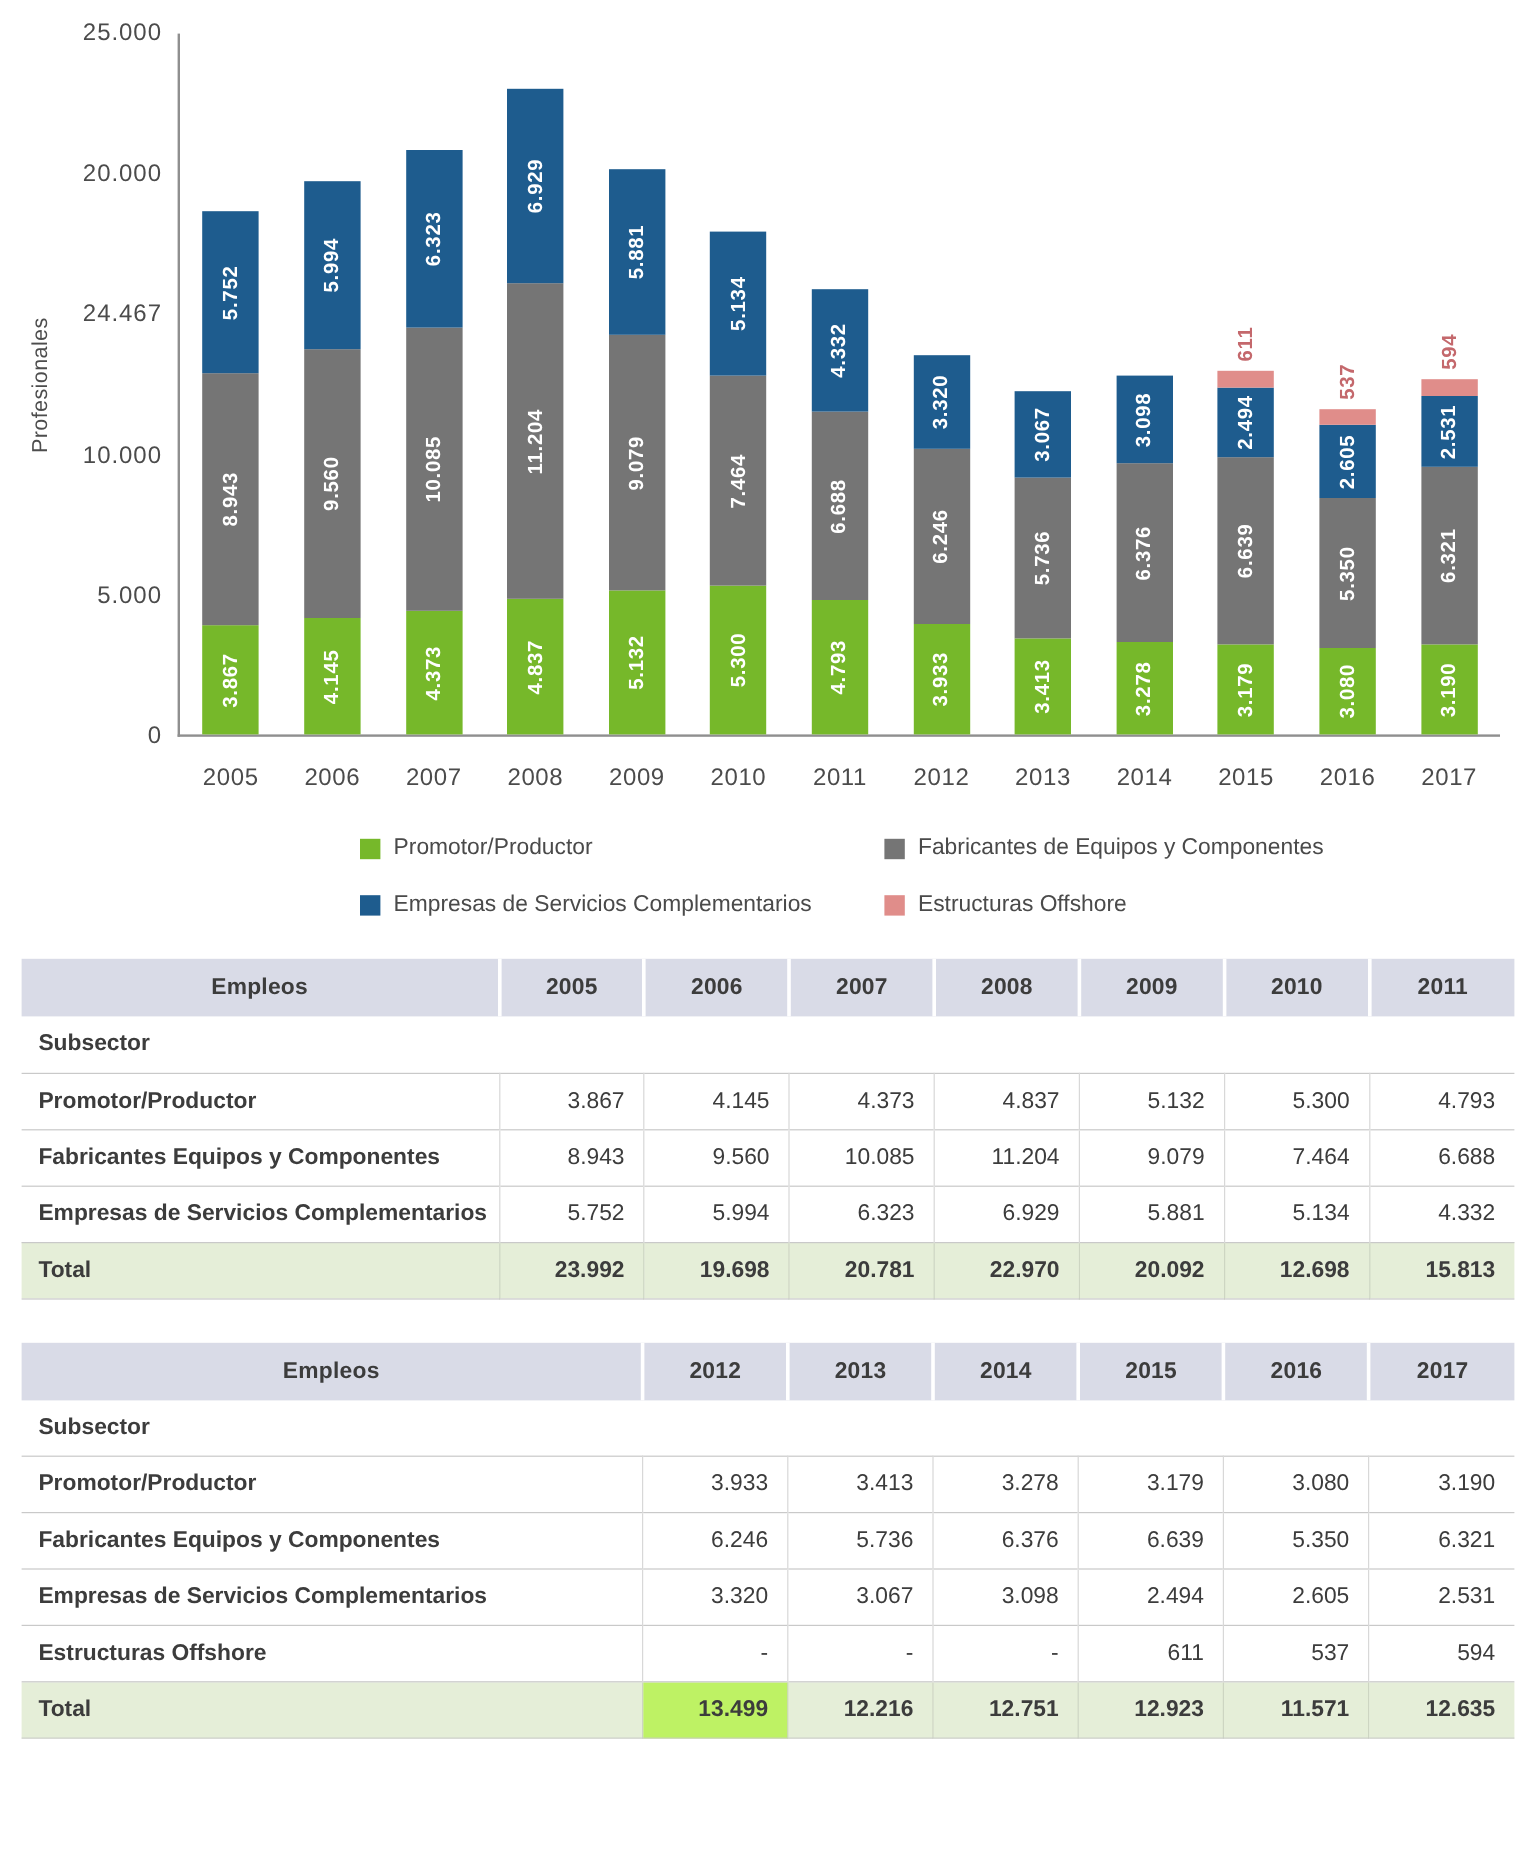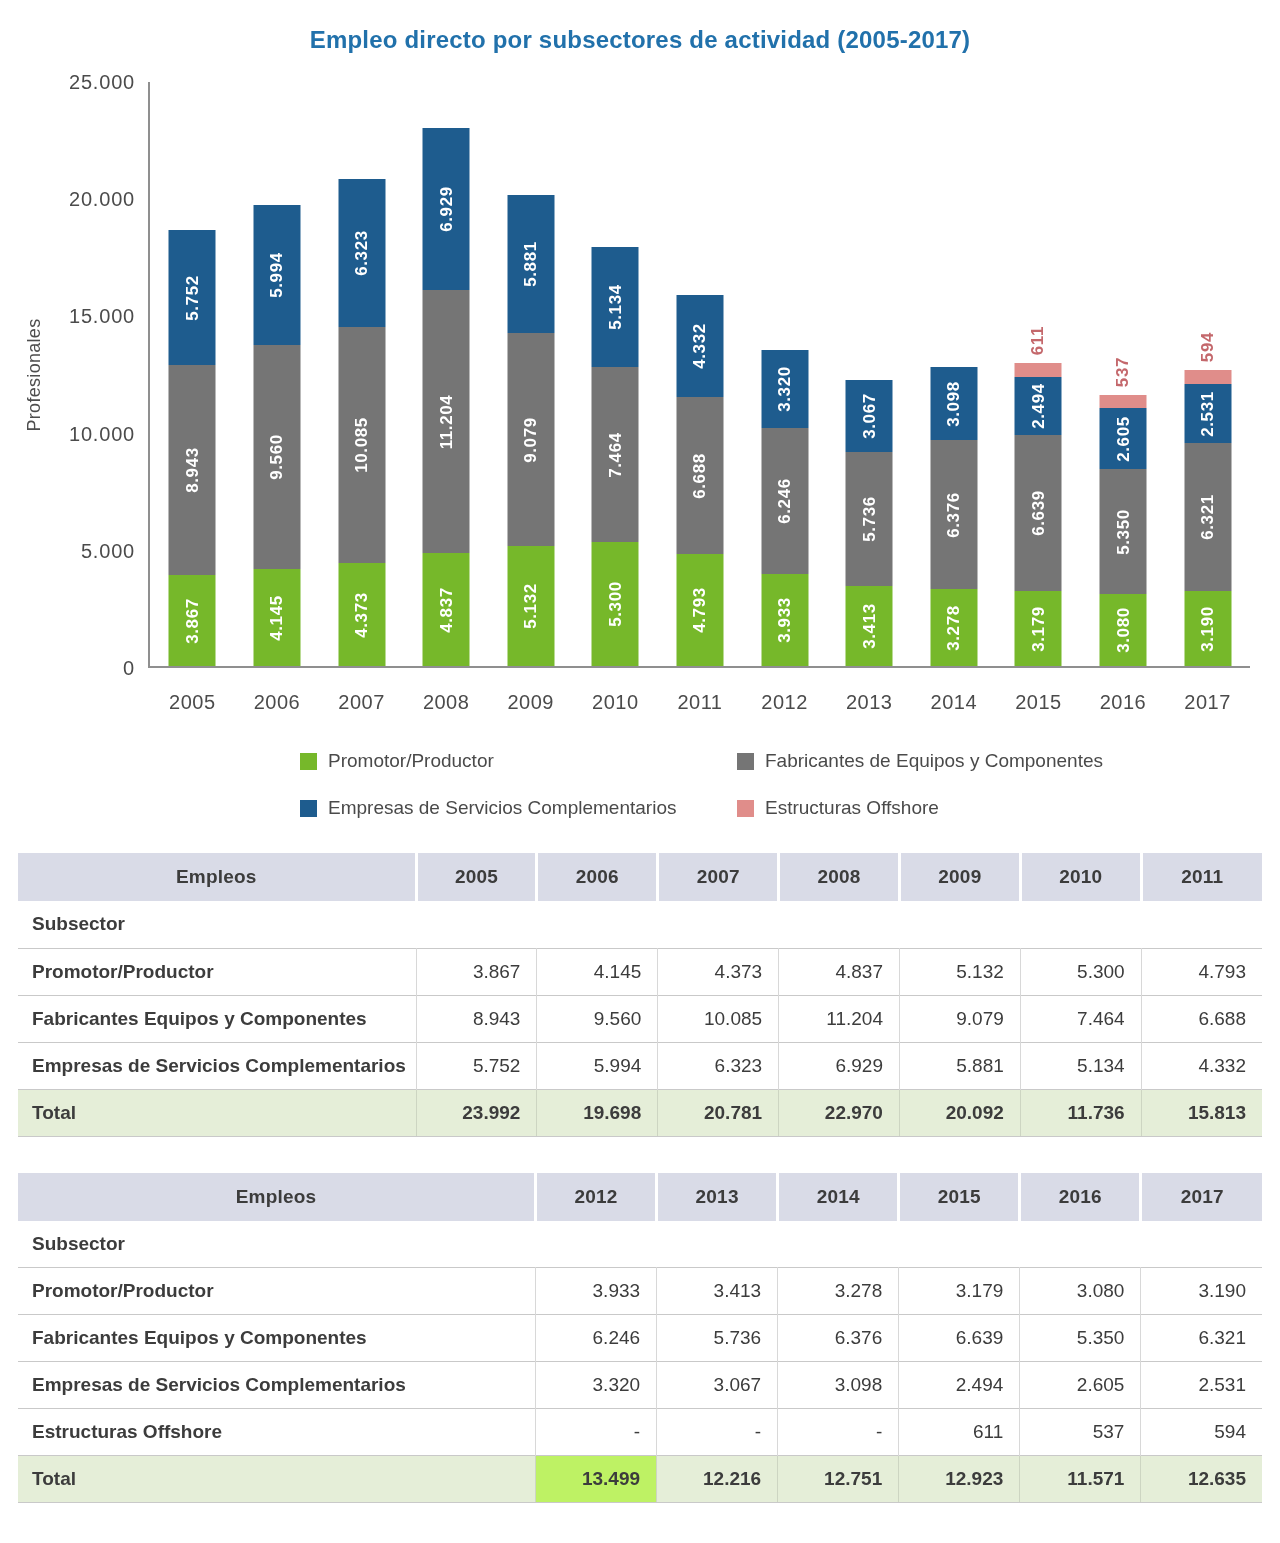--- a/index.html
+++ b/index.html
@@ -112,29 +112,28 @@
   td.row-label { text-align:left; padding-left:14px; font-weight:700; }
   td.val { text-align:right; padding-right:16px; font-weight:400; }
   tr.total-row td { font-weight:700;margin-top:15px; }
   tr.total-row td.val { font-weight:700; }
 </style>
 </head>
 <body>
 
 <div class="page">
 
-  <h1 class="chart-title" style="color: rgb(33, 113, 171);">Empleo directo por subsectores de actividad (2005-2017)</h1>
 
   <div class="chart-section">
     <div class="y-axis-label">Profesionales</div>
     <div class="yticks">
         <div class="ytick" style="bottom: 0px;">0</div>
         <div class="ytick" style="bottom: 117.2px;">5.000</div>
         <div class="ytick" style="bottom: 234.4px;">10.000</div>
-        <div class="ytick" style="bottom: 351.6px;">15.000</div>
+        <div class="ytick" style="bottom: 351.6px;">24.467</div>
         <div class="ytick" style="bottom: 468.8px;">20.000</div>
         <div class="ytick" style="bottom: 586px;">25.000</div>
       </div>
     <div class="plot">
         <div class="bar-slot">
           <div class="bar">
             <div class="seg" style="height: 91px; background: rgb(118, 184, 42);">
               <span class="seg-label">3.867</span>
             </div>
             <div class="seg" style="height: 210px; background: rgb(117, 117, 117);">
@@ -400,21 +399,21 @@
             <td class="val">5.134</td>
             <td class="val">4.332</td>
           </tr>
           <tr class="total-row">
             <td class="row-label" style="background: rgb(229, 238, 216);">Total</td>
             <td class="val" style="background: rgb(229, 238, 216);">23.992</td>
             <td class="val" style="background: rgb(229, 238, 216);">19.698</td>
             <td class="val" style="background: rgb(229, 238, 216);">20.781</td>
             <td class="val" style="background: rgb(229, 238, 216);">22.970</td>
             <td class="val" style="background: rgb(229, 238, 216);">20.092</td>
-            <td class="val" style="background: rgb(229, 238, 216);">11.736</td>
+            <td class="val" style="background: rgb(229, 238, 216);">12.698</td>
             <td class="val" style="background: rgb(229, 238, 216);">15.813</td>
           </tr>
         </tbody>
       </table>
     </div>
   <div class="table-wrap second">
       <table class="datatable">
         <colgroup>
           <col style="width: 41.6%;">
           <col>

